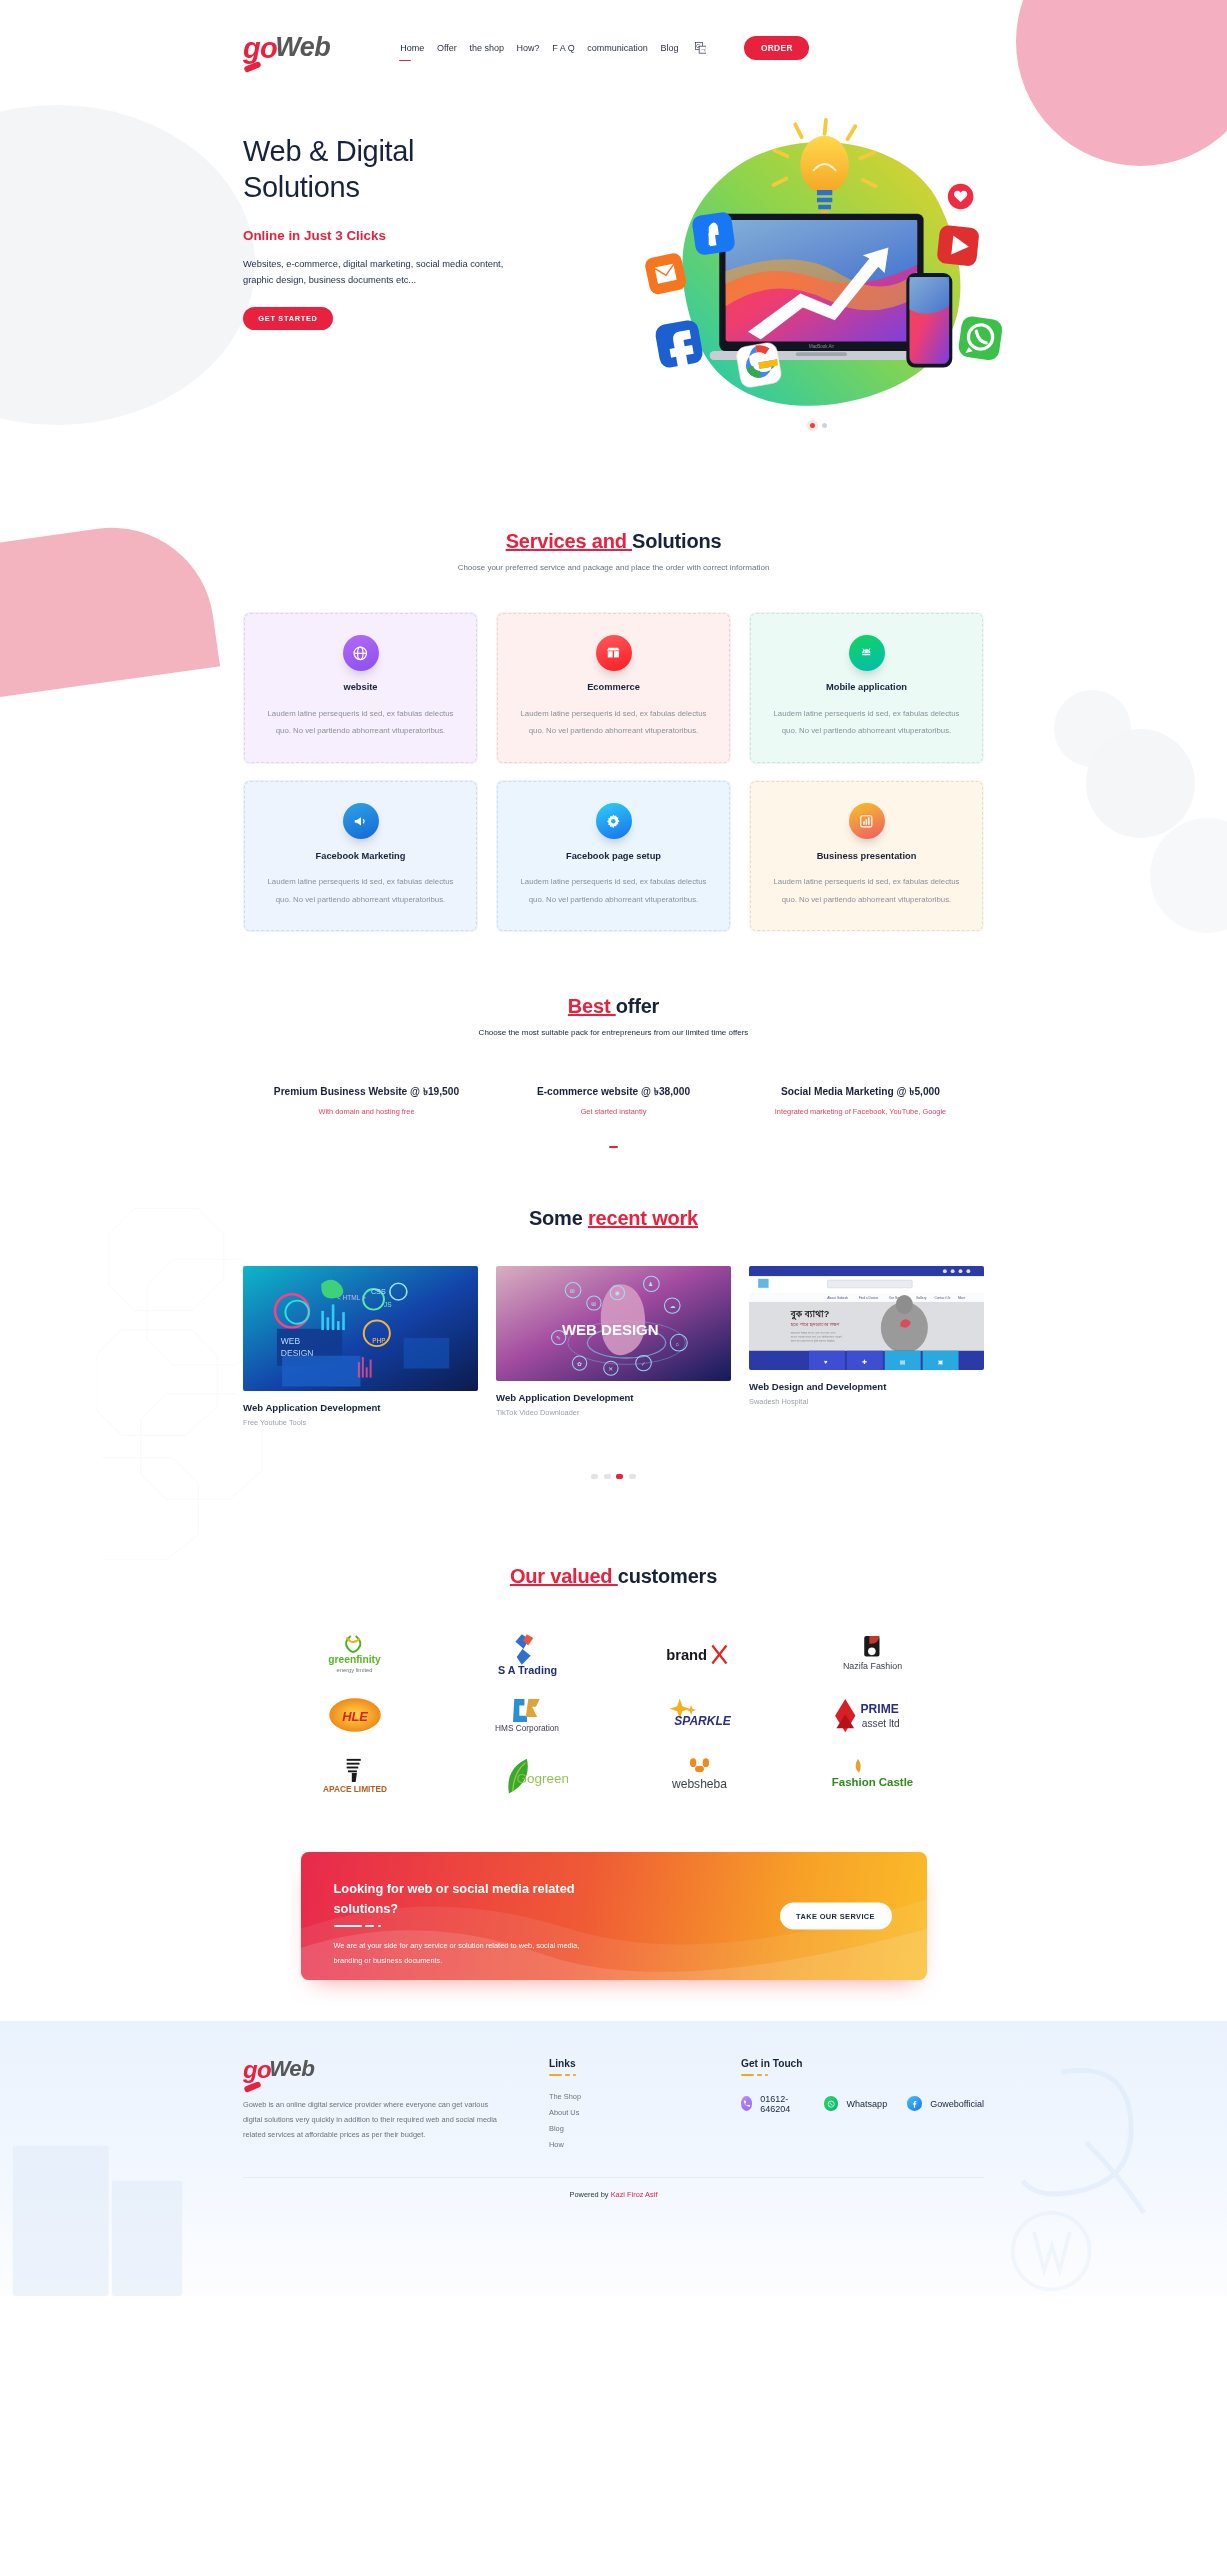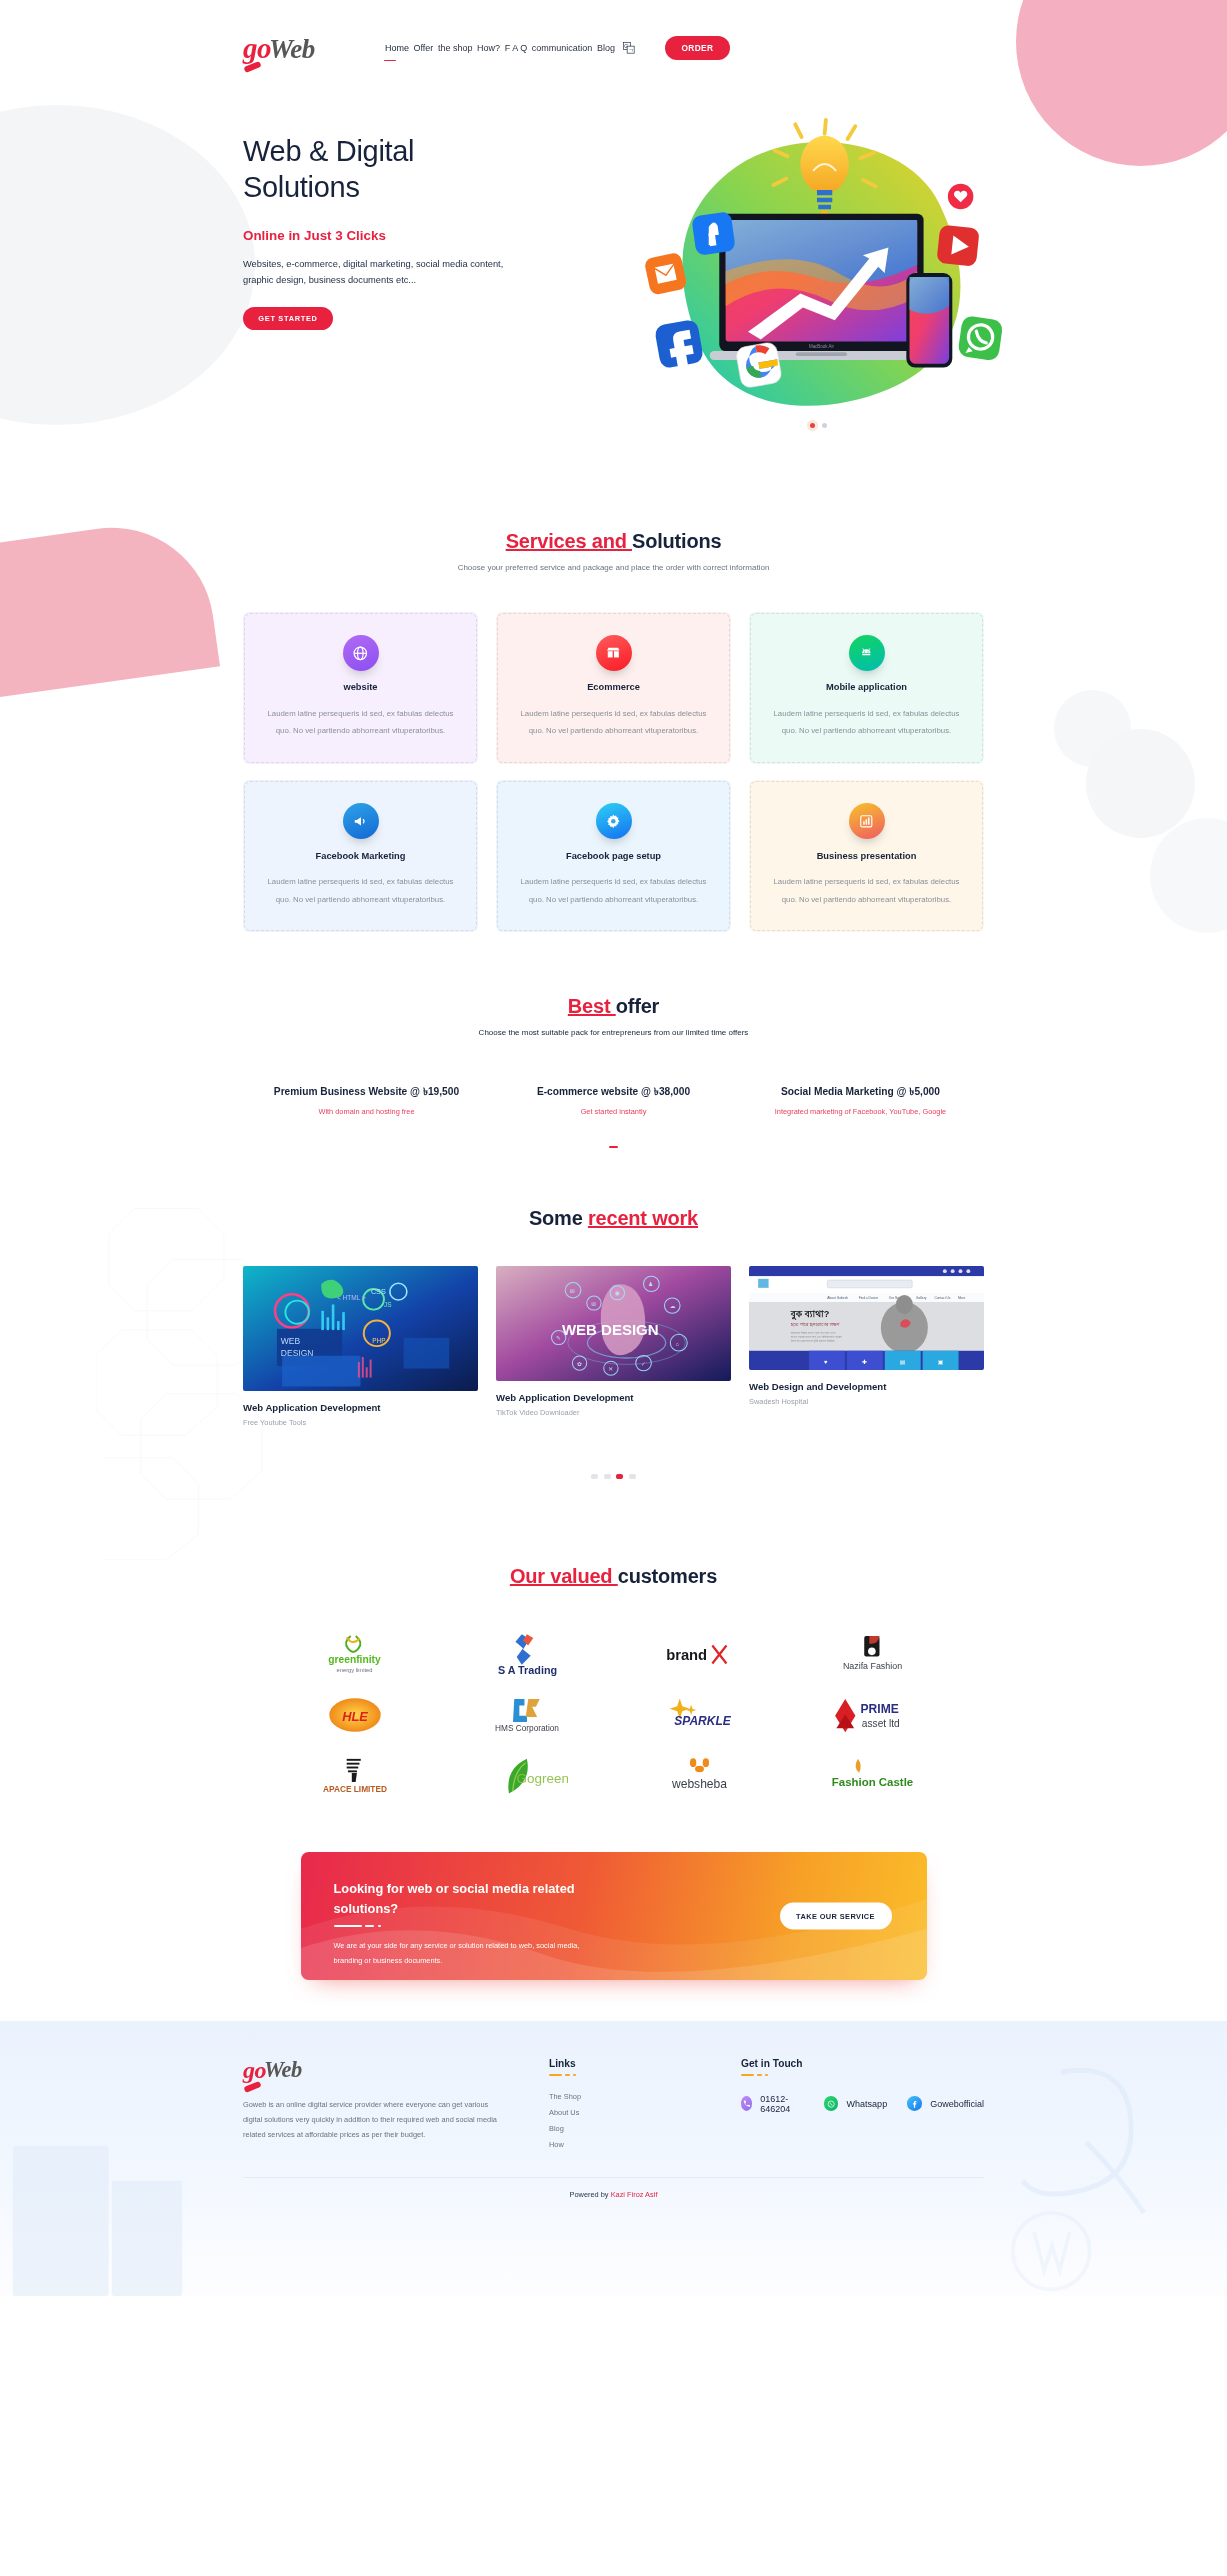--- a/index.html
+++ b/index.html
@@ -49,34 +49,34 @@
     position: absolute; left: 96px; top: 1202px; width: 230px; height: 358px;
     opacity: .5; pointer-events:none;
   }
 
   
   .header {
     position: relative; z-index: 10;
     height: 96px; display: flex; align-items: center;
     padding: 0 243px;
   }
-  .logo { display: flex; align-items: flex-end; position: relative; font-family: Liberation Serif, serif; }
+  .logo { display: flex; align-items: flex-start; position: relative; }
   .logo .go {
     font-size: 29px; font-weight: 700; color: #e8213f; font-style: italic;
     letter-spacing: -0.6px; line-height: 1;
   }
   .logo .web {
     font-size: 27px; font-weight: 700; color: #575757; font-style: italic;
     letter-spacing: -0.6px; line-height: 1; margin-left: -1.9px;
   }
   .logo .swoosh {
     position: absolute; left: 1.3px; bottom: -7.7px; width: 16.6px; height: 5.8px;
     background: #e8213f; border-radius: 2.6px; transform: rotate(-22deg);
   }
-  .nav { display: flex; align-items: center; gap: 2px; margin-left: 69px; }
+  .nav { display: flex; align-items: center; gap: 10px; margin-left: 69px; }
   .nav-item {
     font-size: 9px; color: #2b3443; text-decoration: none;
     padding: 2.6px 1.3px; position: relative; white-space: nowrap; cursor: pointer;
   }
   .nav-item.active { color: #17223b; }
   .nav-item.active::after {
     content: ""; position: absolute; left: 0; bottom: -5.8px;
     width: 12px; height: 1.9px; background: #e8213f; border-radius: 1.3px;
   }
   .lang-icon { margin-left: 5.1px; display:flex; align-items:center; cursor:pointer; }

